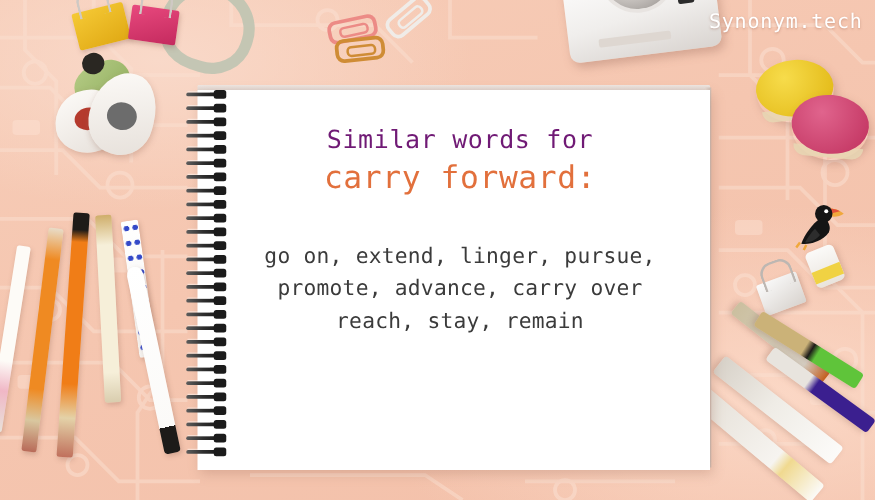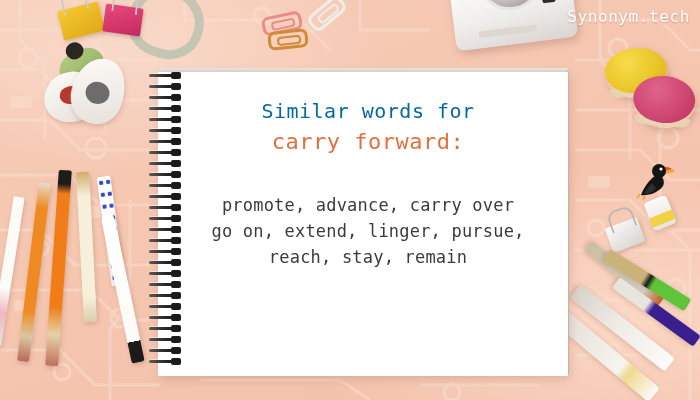--- a/index.html
+++ b/index.html
@@ -91,29 +91,29 @@
 
   
   .page-text {
     position: absolute;
     left: 178px;
     top: 82px;
     width: 380px;
     text-align: center;
   }
   .title-line1 {
-    color: #0369a1;
+    color: #701a75;
     font-size: 20px;
     letter-spacing: .5px;
     line-height: 30px;
     margin-top: 14px;
   }
   .title-line2 {
     color: #e2703c;
-    font-size: 22px;
+    font-size: 25px;
     letter-spacing: .5px;
     line-height: 32px;
   }
   .body-text {
     color: #3b3b3b;
     font-size: 17px;
     line-height: 26px;
     margin-top: 34px;
     letter-spacing: .2px;
   }
@@ -545,21 +545,21 @@
         <i class="bar"></i>
         <i class="cap"></i>
         <i class="hl"></i>
       </span>
   </div>
 
   <div class="page-text">
     <div class="title-line1">Similar words for</div>
     <div class="title-line2">carry forward:</div>
     <div class="body-text">
+      <div class="body-line">go on, extend, linger, pursue,</div>
       <div class="body-line">promote, advance, carry over</div>
-      <div class="body-line">go on, extend, linger, pursue,</div>
       <div class="body-line">reach, stay, remain</div>
     </div>
   </div>
 
   <div class="logo">Synonym.tech</div>
 
 </div>
 
 </body></html>

